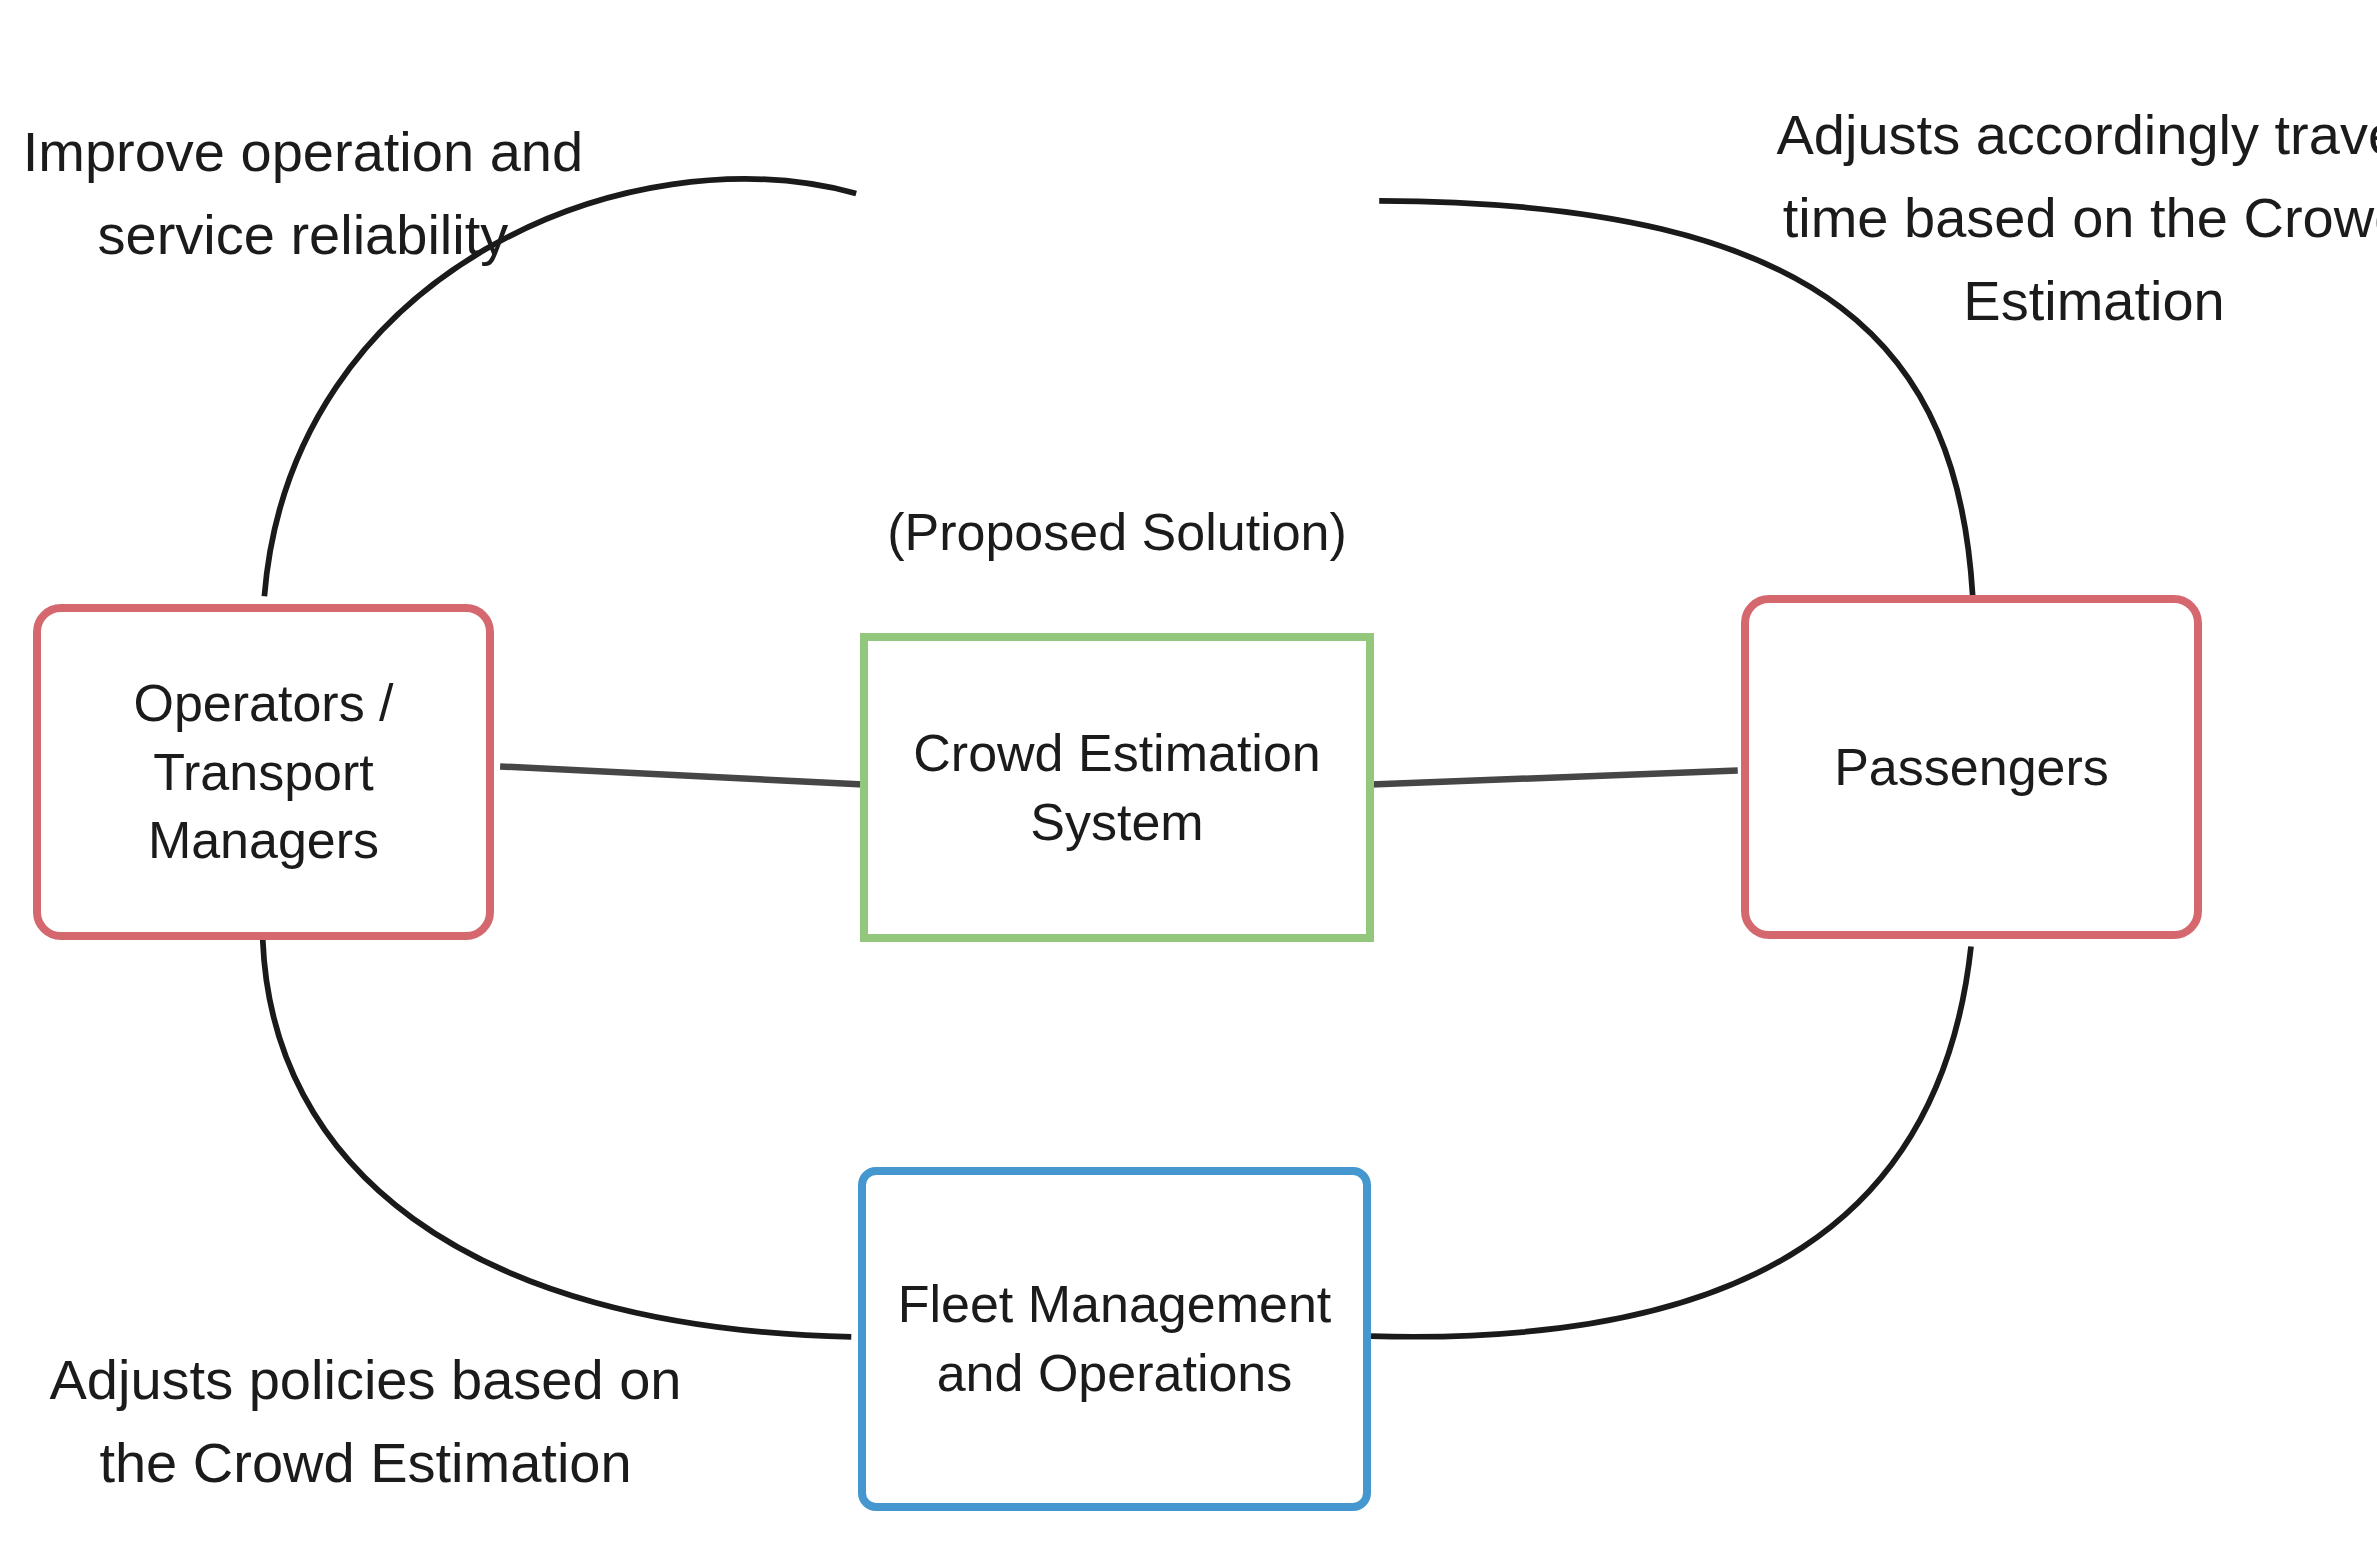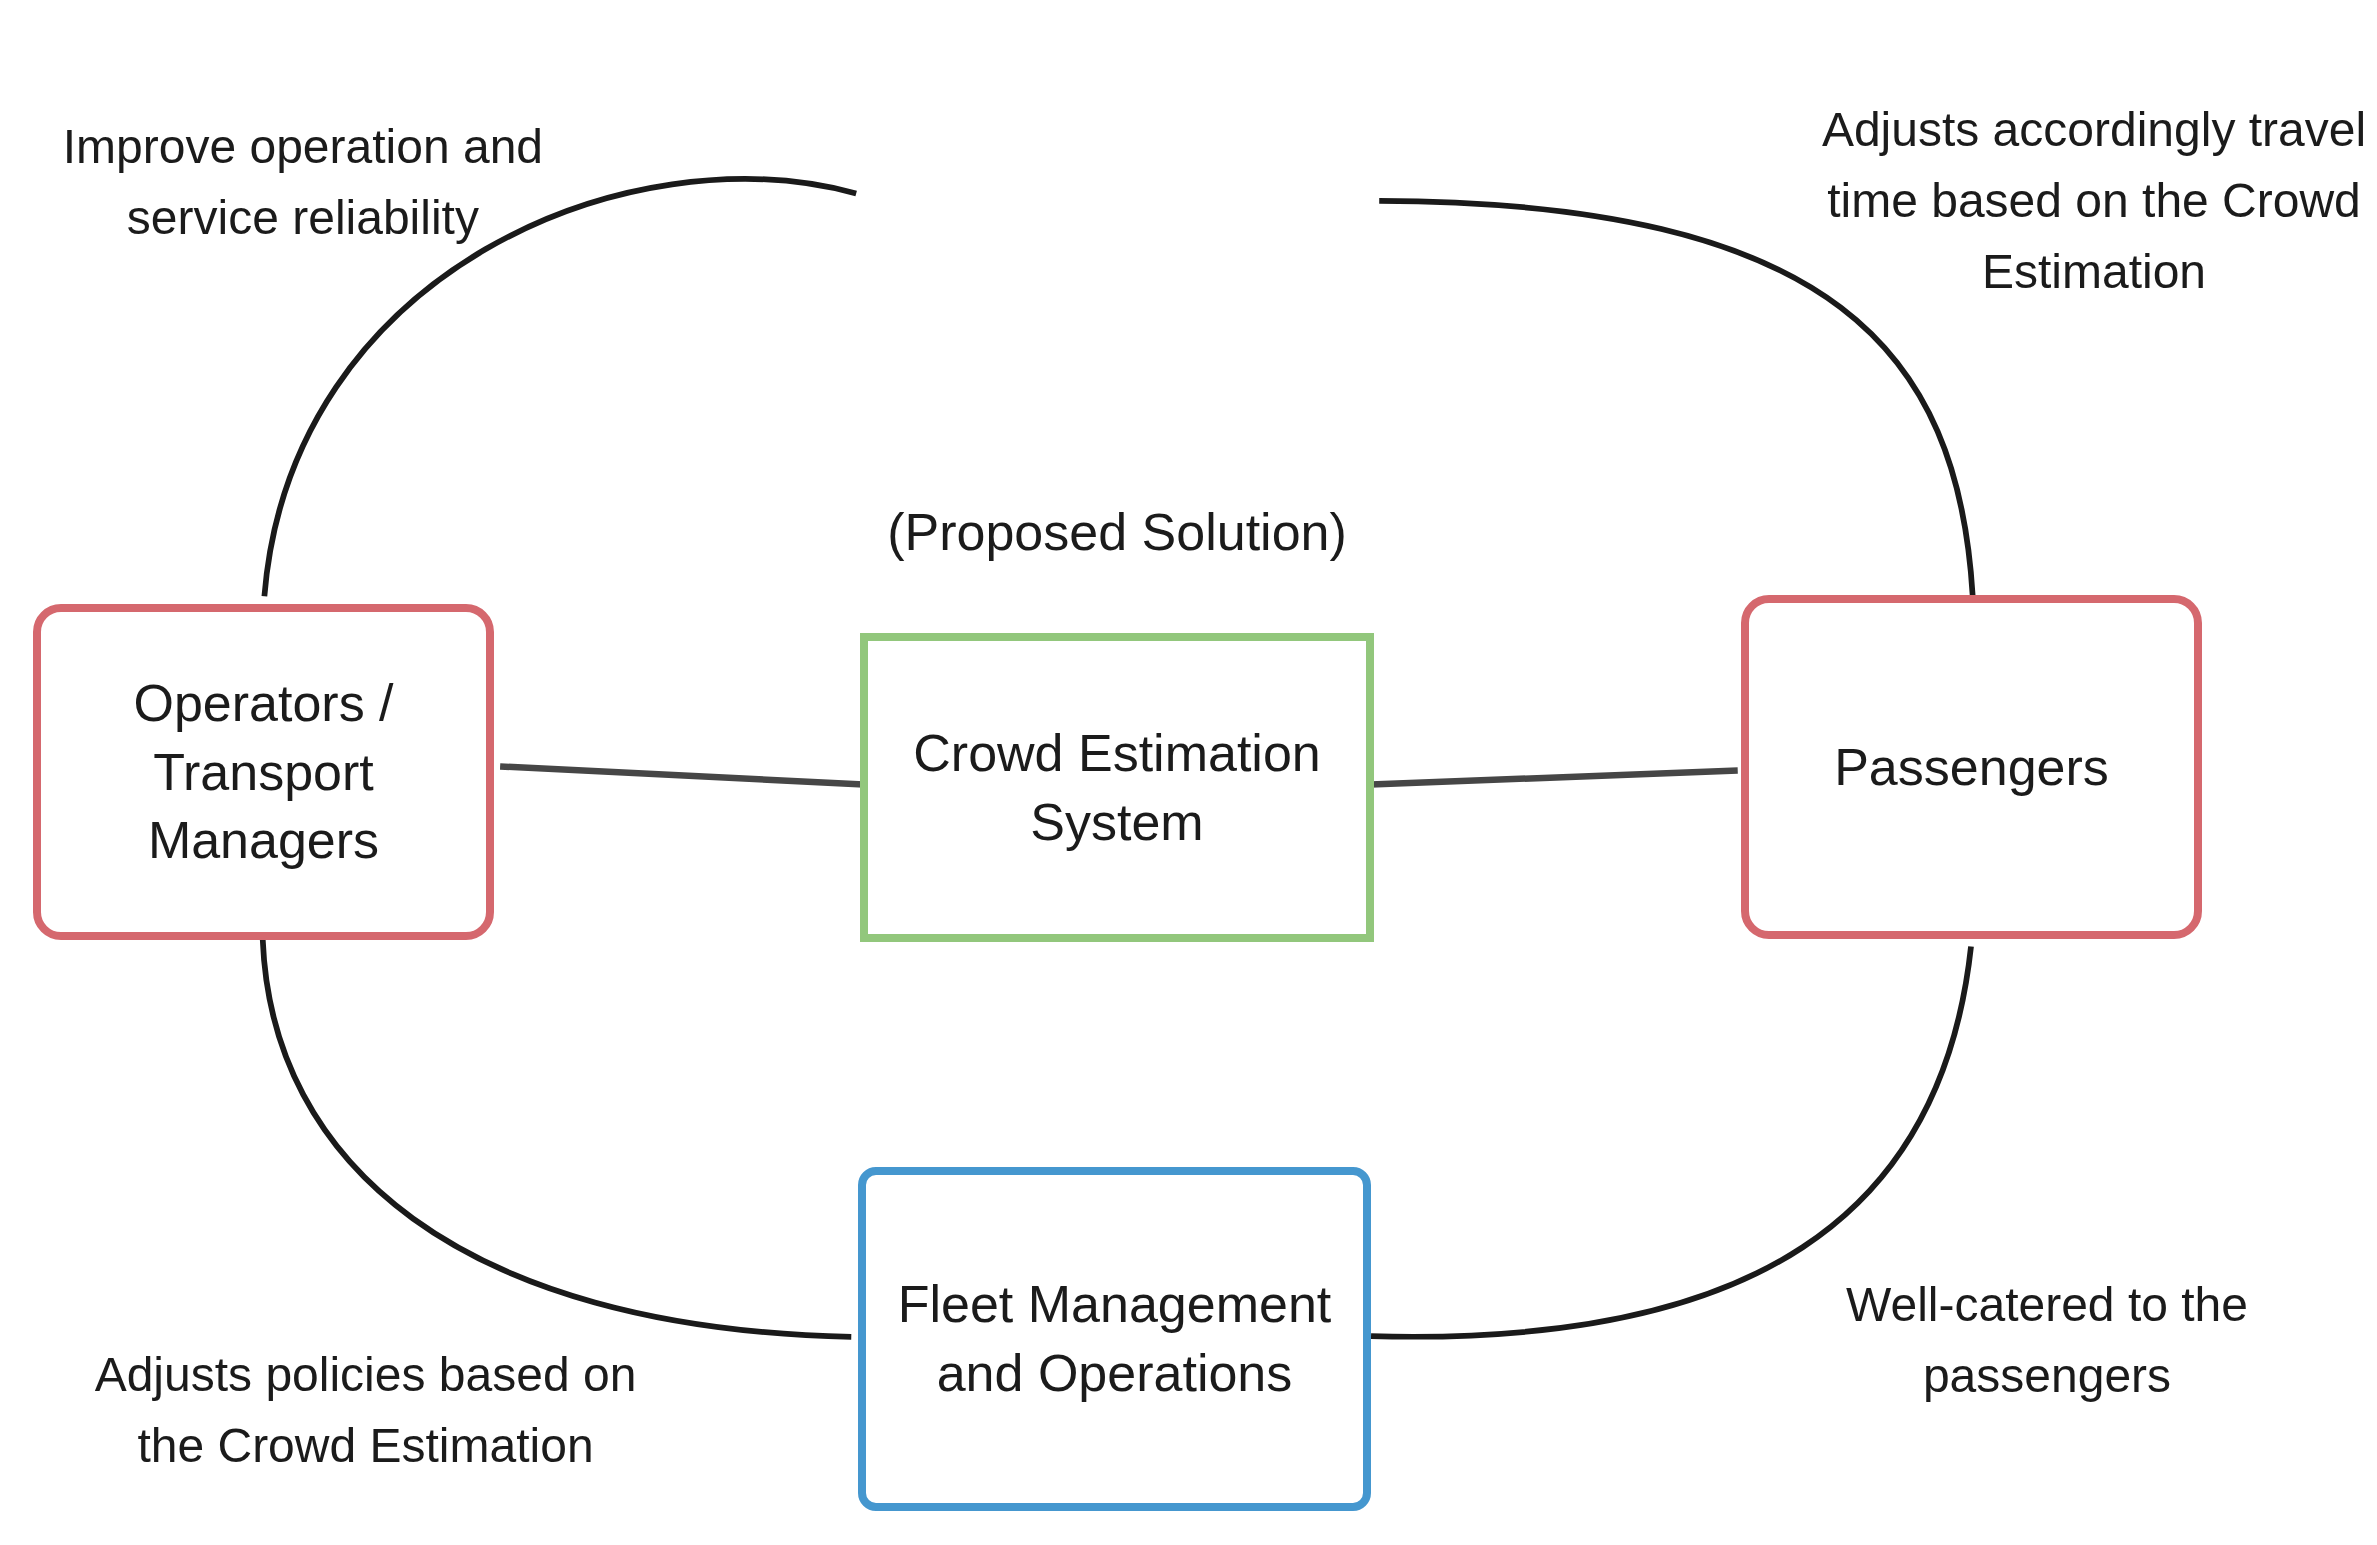--- a/index.html
+++ b/index.html
@@ -37,21 +37,21 @@
   .node-fleet{left:858px;top:1167px;width:513px;height:344px;border-radius:18px;}
   .caption{
     position:absolute;z-index:2;
     left:860px;top:499px;width:514px;
     text-align:center;font-size:52px;line-height:1.3;
     white-space:pre-line;
   }
   .ann{
     position:absolute;z-index:2;
     text-align:center;white-space:pre-line;
-    font-size:48px;line-height:1.48;
+    font-size:56px;line-height:1.48;
   }
   .ann-improve{left:16.4px;top:111px;width:573px;}
   .ann-adjusts-travel{left:1765px;top:94px;width:658px;}
   .ann-adjusts-policies{left:30px;top:1339px;width:671px;}
   .ann-well-catered{left:1785px;top:1269px;width:524px;}
 </style>
 </head>
 <body>
 
 <div class="stage">
@@ -96,17 +96,15 @@
   <div class="ann ann-improve">Improve operation and
 service reliability</div>
 
   <div class="ann ann-adjusts-travel">Adjusts accordingly travel
 time based on the Crowd
 Estimation</div>
 
   <div class="ann ann-adjusts-policies">Adjusts policies based on
 the Crowd Estimation</div>
 
-  <div class="ann ann-well-catered">Well-catered to the
-passengers</div>
 
 </div>
 
 
 </body></html>

